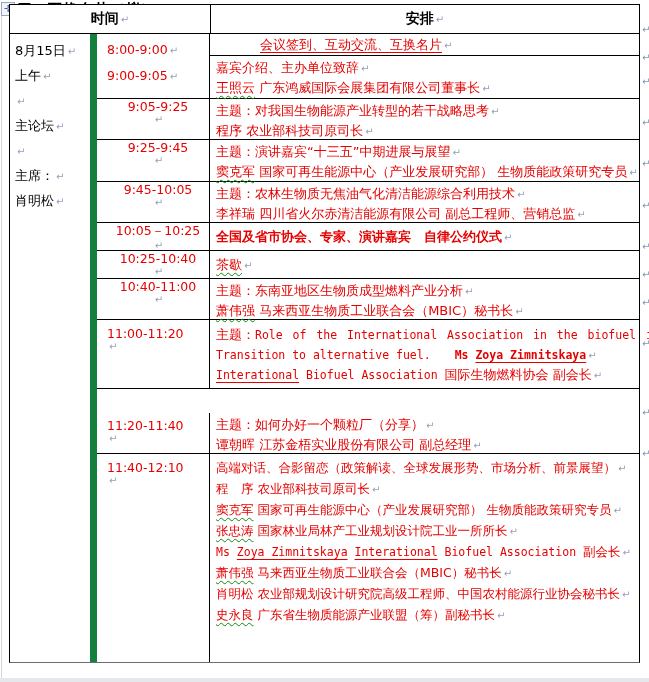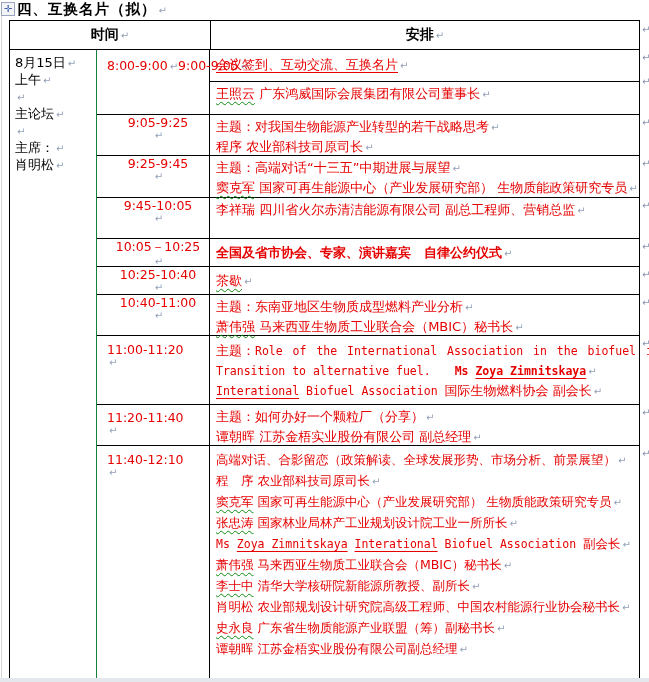--- a/index.html
+++ b/index.html
@@ -15,50 +15,50 @@
     border:1px solid #9aa6be;background:#f2f4f8;color:#3858a8;
     font-size:10px;line-height:12px;text-align:center;cursor:move;
   }
   .doc-title{
     position:absolute;left:17px;top:0px;font-size:14.5px;font-weight:bold;
     letter-spacing:1px;white-space:nowrap;
   }
   .pil{color:#93a0b8;font-size:10px;font-weight:normal;padding-left:2px;}
   
   .tbl{
-    position:absolute;left:9px;top:20px;width:631px;height:659px;
+    position:absolute;left:9px;top:4px;width:631px;height:659px;
     border:1px solid #000;border-bottom:1px solid #6d6d6d;
     box-sizing:border-box;display:flex;flex-direction:column;background:#fff;
   }
   .hdr{display:flex;height:29px;min-height:29px;border-bottom:1px solid #000;box-sizing:border-box;}
   .hdr-time{width:201px;border-right:1px solid #000;box-sizing:border-box;
     display:flex;align-items:center;justify-content:center;font-size:14px;font-weight:bold;}
   .hdr-arr{flex:1;display:flex;align-items:center;justify-content:center;font-size:14px;font-weight:bold;}
   .tbody{flex:1;display:flex;min-height:0;}
   .sidecell{
-    width:87px;min-width:87px;border-right:1px solid #15803d;box-sizing:border-box;
-    padding:5px 0 0 5px;font-size:13px;line-height:16px;white-space:nowrap;
+    width:87px;min-width:87px;border-right:7px solid #15803d;box-sizing:border-box;
+    padding:5px 0 0 5px;font-size:13px;line-height:24px;white-space:nowrap;
   }
   .rows{flex:1;display:flex;flex-direction:column;min-width:0;}
   .rgroup{display:flex;height:65px;min-height:65px;border-bottom:1px solid #000;box-sizing:border-box;}
   .r{display:flex;border-bottom:1px solid #000;box-sizing:border-box;}
   .r.last{border-bottom:none;flex:1;}
   .tc{
     width:113px;min-width:113px;border-right:1px solid #000;box-sizing:border-box;
     color:#e60000;font-size:12.5px;display:flex;align-items:center;
     padding-left:10px;white-space:nowrap;flex-direction:column;
   }
   .tc.topal{align-items:flex-start;padding-top:6px;}
-  .tc.merged{flex-direction:row;align-items:flex-start;justify-content:flex-start;
+  .tc.merged{flex-direction:column;align-items:flex-start;justify-content:flex-start;
     padding-top:3px;line-height:25px;}
   .cc{flex:1;color:#e60000;font-size:13px;line-height:19px;padding:2px 0 0 6px;min-width:0;}
   .cc.center{display:flex;align-items:center;padding-top:0;}
   .cc .ln{white-space:nowrap;}
   .bold{font-weight:bold;}
-  .u-solid{text-decoration:underline;text-underline-offset:3px;}
+  .u-solid{text-decoration:underline;text-underline-offset:3px;margin-left:44px;}
   .wavy-g{text-decoration-line:underline;text-decoration-style:wavy;
     text-decoration-color:#0f8a0f;text-decoration-thickness:1px;text-underline-offset:3px;}
   .wavy-r{text-decoration-line:underline;text-decoration-style:wavy;
     text-decoration-color:#ff1e1e;text-decoration-thickness:1px;text-underline-offset:3px;text-decoration:underline;}
   .en{font-family:"DejaVu Sans Mono",monospace;font-size:11.5px;}
   .ws{word-spacing:3px;}
   .gap{display:inline-block;width:24px;}
   .cc3{padding-top:5px;}
   .cc11{padding-top:4px;font-size:12.5px;line-height:20px;}
   
@@ -104,20 +104,21 @@
       <div class="rgroup">
         <div class="tc merged">
           <div><span>8:00-9:00</span><span class="pil">↵</span></div>
           <div><span>9:00-9:05</span><span class="pil">↵</span></div>
         </div>
         <div style="flex:1;display:flex;flex-direction:column;min-width:0;">
           <div class="cc center" style="height:23px;border-bottom:1px solid #000;box-sizing:border-box;">
             <span class="ln"><span class="u-solid">会议签到、互动交流、互换名片</span><span class="pil">↵</span></span>
           </div>
           <div class="cc" style="height:41px;">
+            <div class="ln"><span>嘉宾介绍、主办单位致辞</span><span class="pil">↵</span></div>
             <div class="ln"><span class="wavy-g">王照云</span><span> 广东鸿威国际会展集团有限公司董事长</span><span class="pil">↵</span></div>
           </div>
         </div>
       </div>
 
       <div class="r" style="height:41px;min-height:41px;">
         <div class="tc">
             <span>9:05-9:25</span>
             <span class="pil">↵</span>
           </div>
@@ -126,31 +127,32 @@
           <div class="ln"><span>程序 农业部科技司原司长</span><span class="pil">↵</span></div>
         </div>
       </div>
 
       <div class="r" style="height:42px;min-height:42px;">
         <div class="tc">
             <span>9:25-9:45</span>
             <span class="pil">↵</span>
           </div>
         <div class="cc">
-          <div class="ln"><span>主题：高端对话“十三五”中期进展与展望</span><span class="pil">↵</span></div>
+          <div class="ln"><span>主题：演讲嘉宾“十三五”中期进展与展望</span><span class="pil">↵</span></div>
           <div class="ln"><span class="wavy-g">窦克军</span><span> 国家可再生能源中心（产业发展研究部） 生物质能政策研究专员</span><span class="pil">↵</span></div>
         </div>
       </div>
 
       <div class="r" style="height:41px;min-height:41px;">
         <div class="tc">
             <span>9:45-10:05</span>
             <span class="pil">↵</span>
           </div>
         <div class="cc">
+          <div class="ln"><span>主题：农林生物质无焦油气化清洁能源综合利用技术</span><span class="pil">↵</span></div>
           <div class="ln"><span>李祥瑞 四川省火尔赤清洁能源有限公司 副总工程师、营销总监</span><span class="pil">↵</span></div>
         </div>
       </div>
 
       <div class="r" style="height:28px;min-height:28px;">
         <div class="tc">
             <span>10:05－10:25</span>
             <span class="pil">↵</span>
           </div>
         <div class="cc center">
@@ -184,21 +186,21 @@
             <span>11:00-11:20</span>
             <span class="pil">↵</span>
           </div>
         <div class="cc cc3">
           <div class="ln"><span>主题：</span><span class="en ws">Role of the International Association in the biofuel industry.</span></div>
           <div class="ln"><span class="en">Transition to alternative fuel.</span><span class="gap"></span><span class="en bold">Ms </span><span class="en bold wavy-r">Zoya Zimnitskaya</span><span class="pil">↵</span></div>
           <div class="ln"><span class="en wavy-r">Interational</span><span class="en"> Biofuel Association </span><span>国际生物燃料协会 副会长</span><span class="pil">↵</span></div>
         </div>
       </div>
 
-      <div class="r" style="height:41px;min-height:41px;">
+      <div class="r" style="height:41px;min-height:41px;margin-top:24px;">
         <div class="tc topal" style="padding-top:5px;">
             <span>11:20-11:40</span>
             <span class="pil">↵</span>
           </div>
         <div class="cc">
           <div class="ln"><span>主题：如何办好一个颗粒厂（分享）</span><span class="pil">↵</span></div>
           <div class="ln"><span>谭朝晖 江苏金梧实业股份有限公司 副总经理</span><span class="pil">↵</span></div>
         </div>
       </div>
 
@@ -207,24 +209,22 @@
             <span>11:40-12:10</span>
             <span class="pil">↵</span>
           </div>
         <div class="cc cc11">
           <div class="ln"><span>高端对话、合影留恋（政策解读、全球发展形势、市场分析、前景展望）</span><span class="pil">↵</span></div>
           <div class="ln"><span>程　序 农业部科技司原司长</span><span class="pil">↵</span></div>
           <div class="ln"><span class="wavy-g">窦克军</span><span> 国家可再生能源中心（产业发展研究部） 生物质能政策研究专员</span><span class="pil">↵</span></div>
           <div class="ln"><span class="wavy-g">张忠涛</span><span> 国家林业局林产工业规划设计院工业一所所长</span><span class="pil">↵</span></div>
           <div class="ln"><span class="en">Ms </span><span class="en wavy-r">Zoya Zimnitskaya</span><span class="en"> </span><span class="en wavy-r">Interational</span><span class="en"> Biofuel Association </span><span>副会长</span><span class="pil">↵</span></div>
           <div class="ln"><span class="wavy-g">萧伟强</span><span> 马来西亚生物质工业联合会（MBIC）秘书长</span><span class="pil">↵</span></div>
-          <div class="ln"><span class="wavy-g">李士中</span><span> 清华大学核研院新能源所教授、副所长</span><span class="pil">↵</span></div>
           <div class="ln"><span>肖明松 农业部规划设计研究院高级工程师、中国农村能源行业协会秘书长</span><span class="pil">↵</span></div>
           <div class="ln"><span class="wavy-g">史永良</span><span> 广东省生物质能源产业联盟（筹）副秘书长</span><span class="pil">↵</span></div>
-          <div class="ln"><span>谭朝晖 江苏金梧实业股份有限公司副总经理</span><span class="pil">↵</span></div>
         </div>
       </div>
 
     </div>
   </div>
 </div>
 
 <span class="rowmark" style="top:24px;">↵</span>
 <span class="rowmark" style="top:52px;">↵</span>
 <span class="rowmark" style="top:76px;">↵</span>

